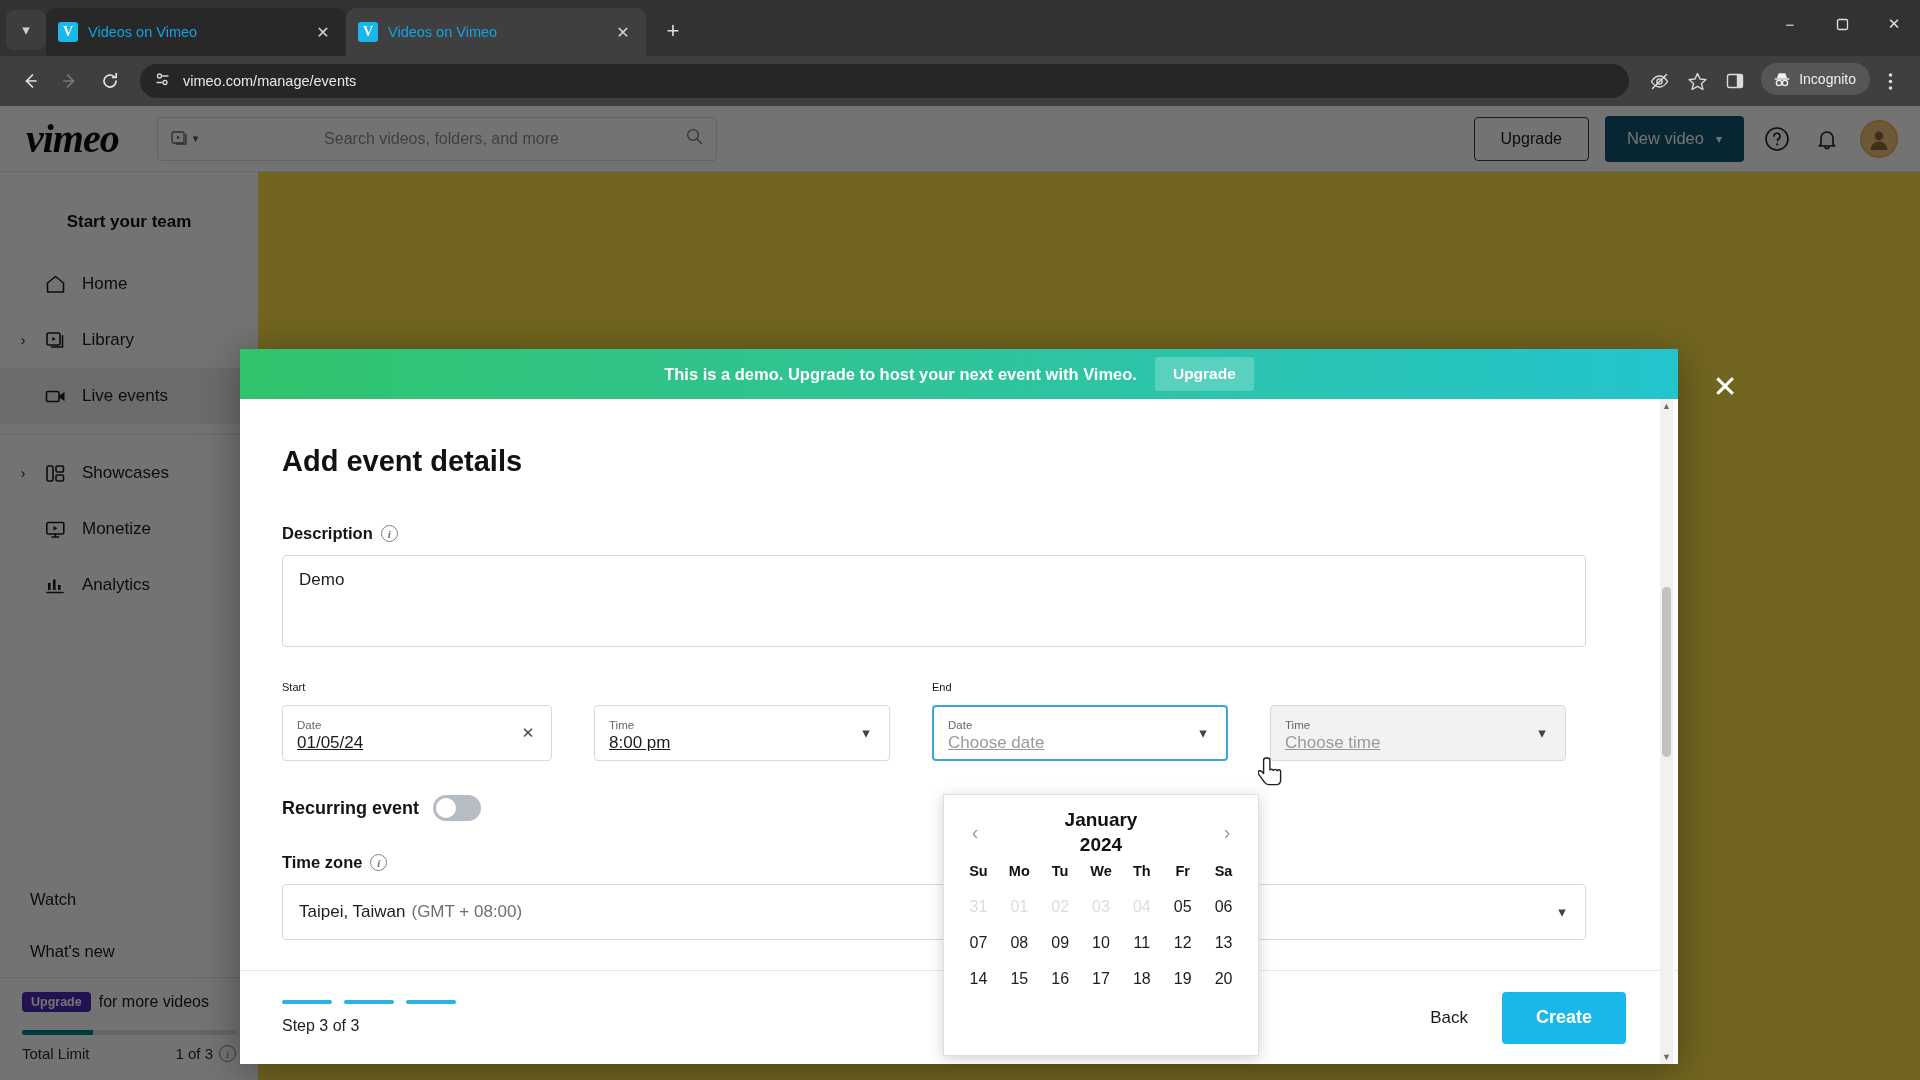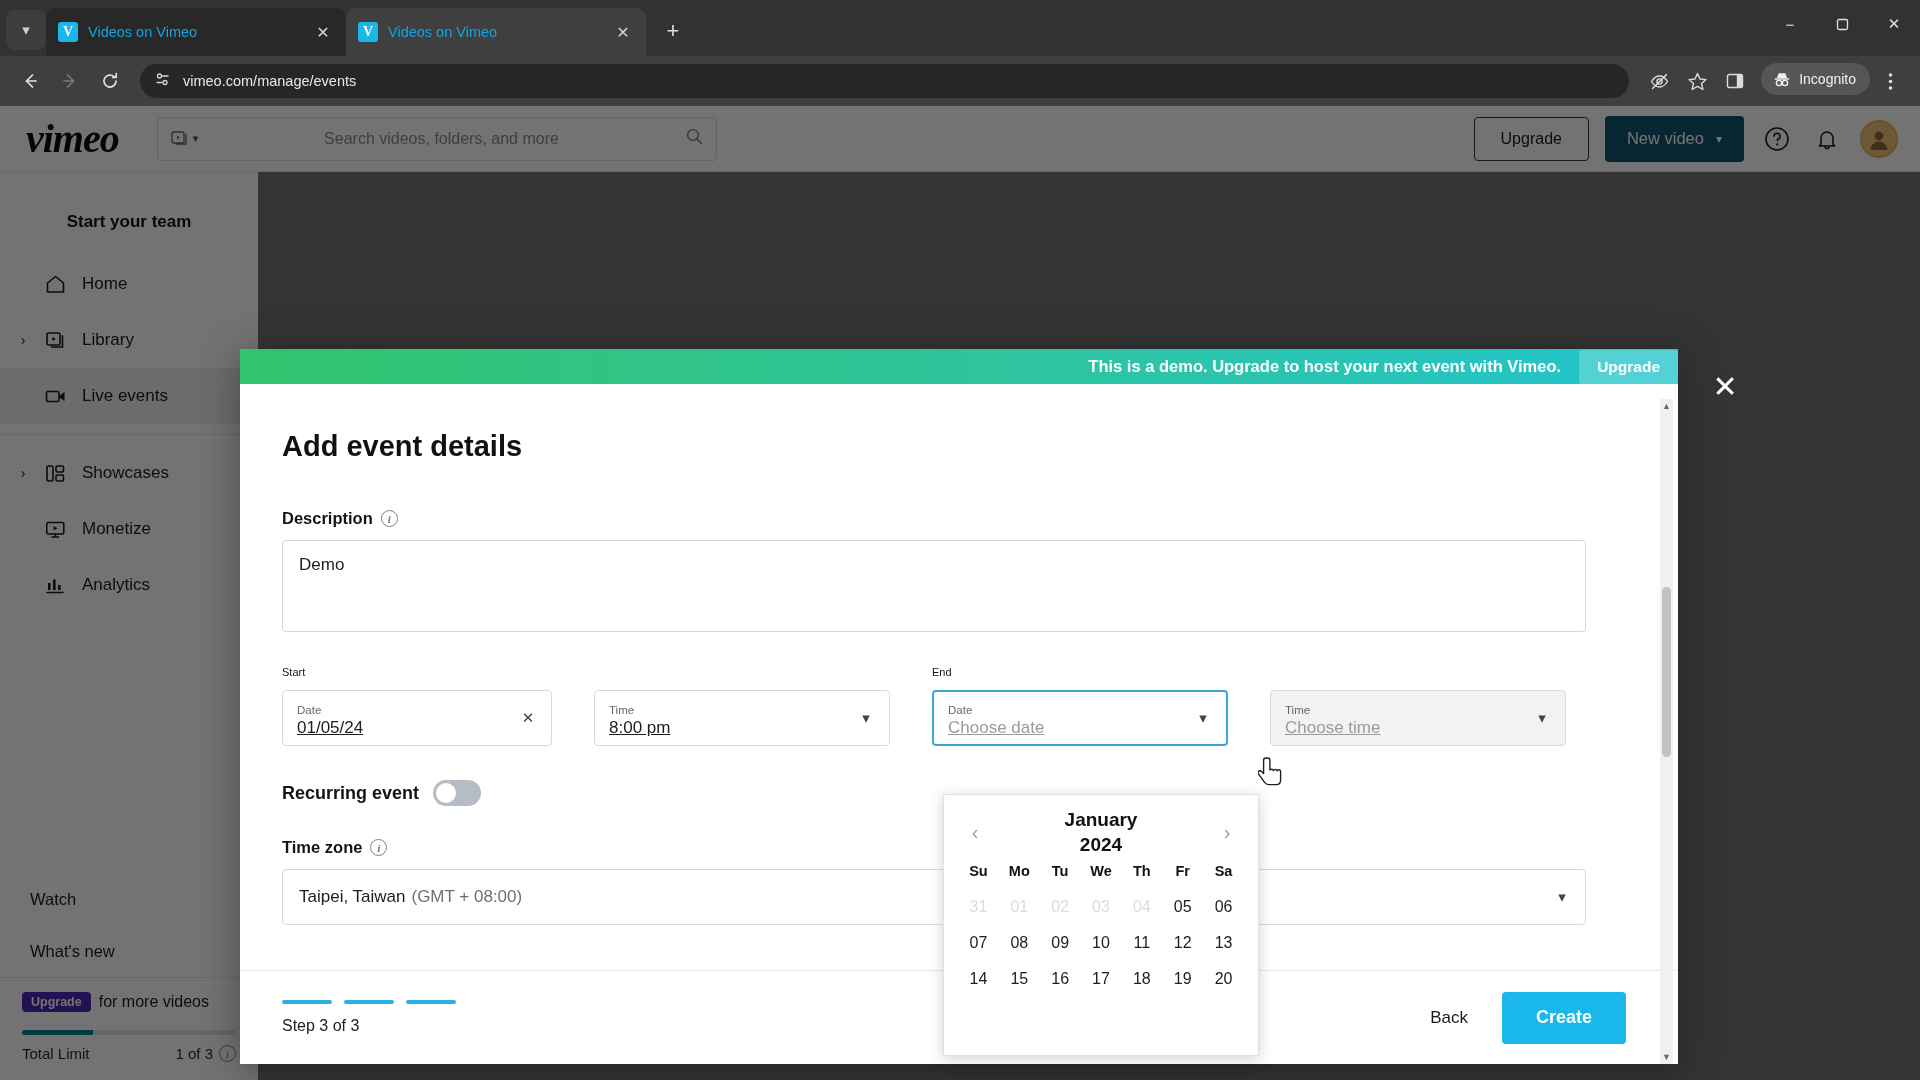--- a/index.html
+++ b/index.html
@@ -99,21 +99,21 @@
     height: 32px; border-radius: 16px; background: #565656;
     display: flex; align-items: center; gap: 7px;
     padding: 0 14px 0 11px; margin-left: 6px;
   }
   .incognito-pill span.lbl { color: #f0f0f0; font-size: 14px; }
 
   
   #page {
     position: relative;
     width: 1920px; height: 974px;
-    background: #737373;
+    background: #fde047;
     overflow: hidden;
   }
   #page-dim {
     position: absolute; inset: 0;
     background: rgba(0,0,0,0.55);
     z-index: 40;
   }
 
   
   #vimeo-header {
@@ -218,23 +218,23 @@
     position: absolute;
     left: 240px; top: 243px;
     width: 1438px; height: 715px;
     background: #fff;
     border-radius: 2px;
     z-index: 50;
     display: flex; flex-direction: column;
     box-shadow: 0 6px 40px rgba(0,0,0,0.35);
   }
   #demo-banner {
-    height: 35px;
+    height: 50px;
     background: linear-gradient(90deg, #32c36c 0%, #2ec4a0 55%, #23c4cd 100%);
-    display: flex; align-items: center; justify-content: flex-end;
+    display: flex; align-items: center; justify-content: center;
     gap: 18px; position: relative; flex: 0 0 auto;
   }
   #demo-banner-text { color: #fff; font-size: 16.5px; font-weight: bold; }
   #demo-banner-btn {
     background: rgba(255,255,255,0.22); color: #fff;
     border: none; border-radius: 3px; height: 34px; padding: 0 18px;
     font-size: 15.5px; font-weight: bold;
     font-family: "Liberation Sans", sans-serif;
   }
   #modal-close {

